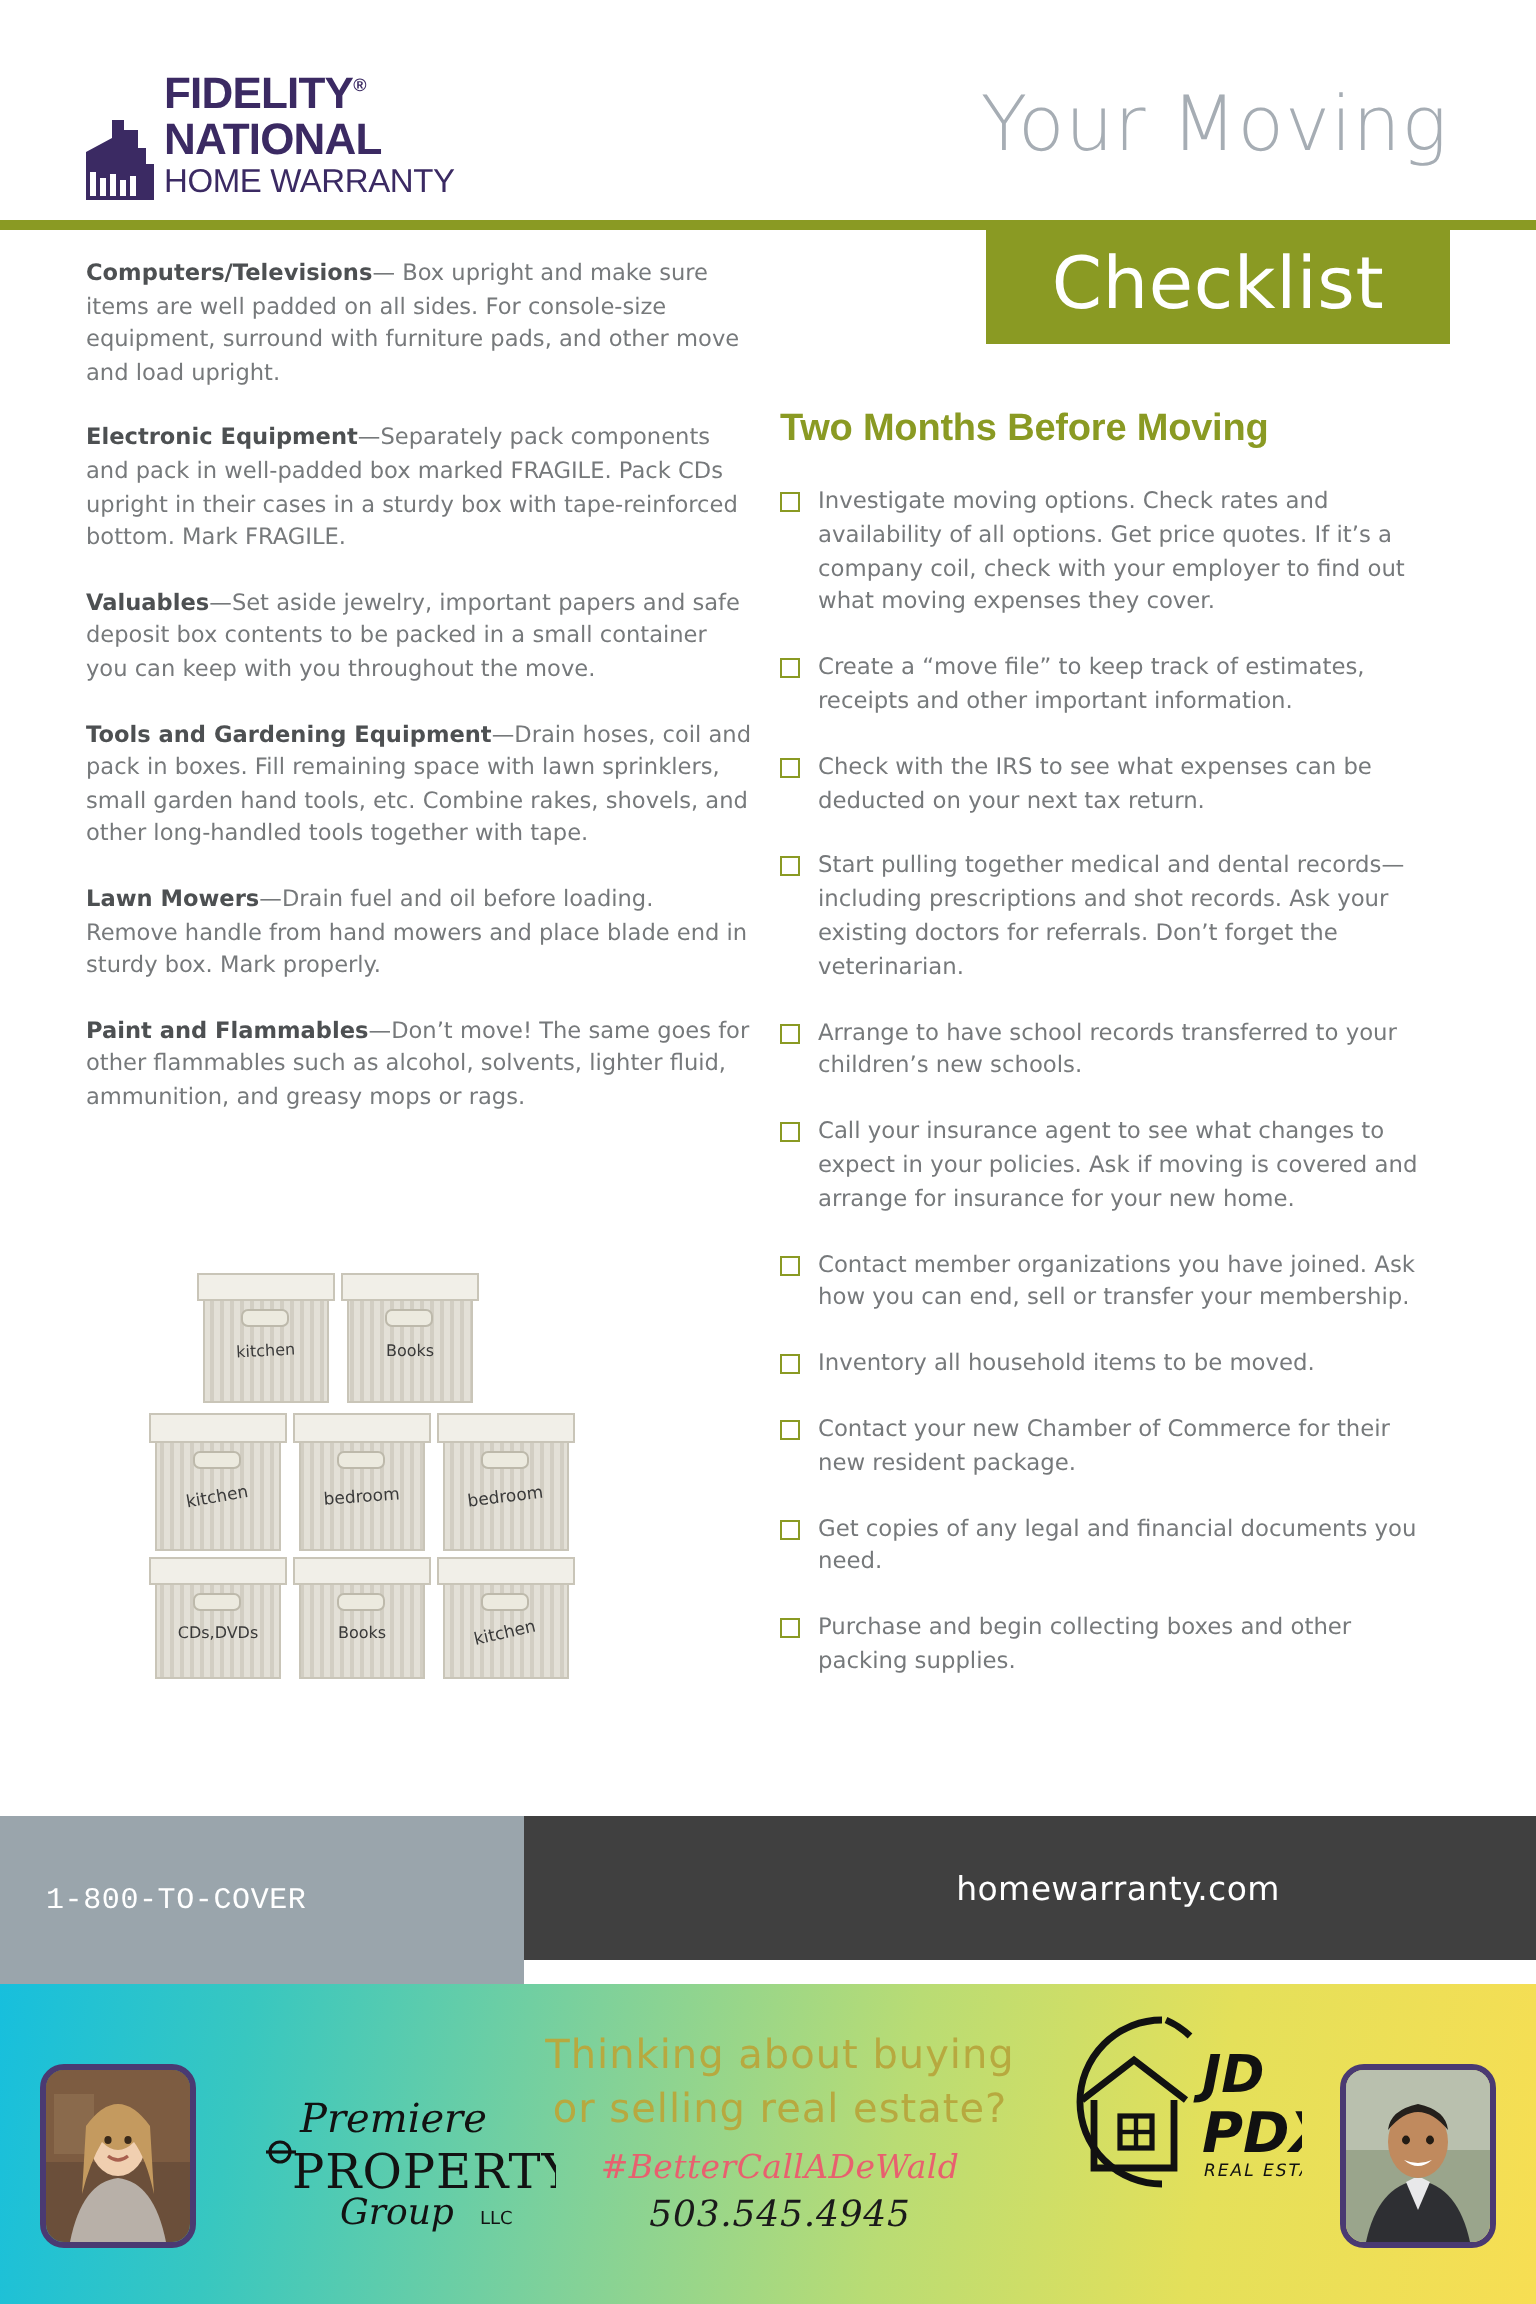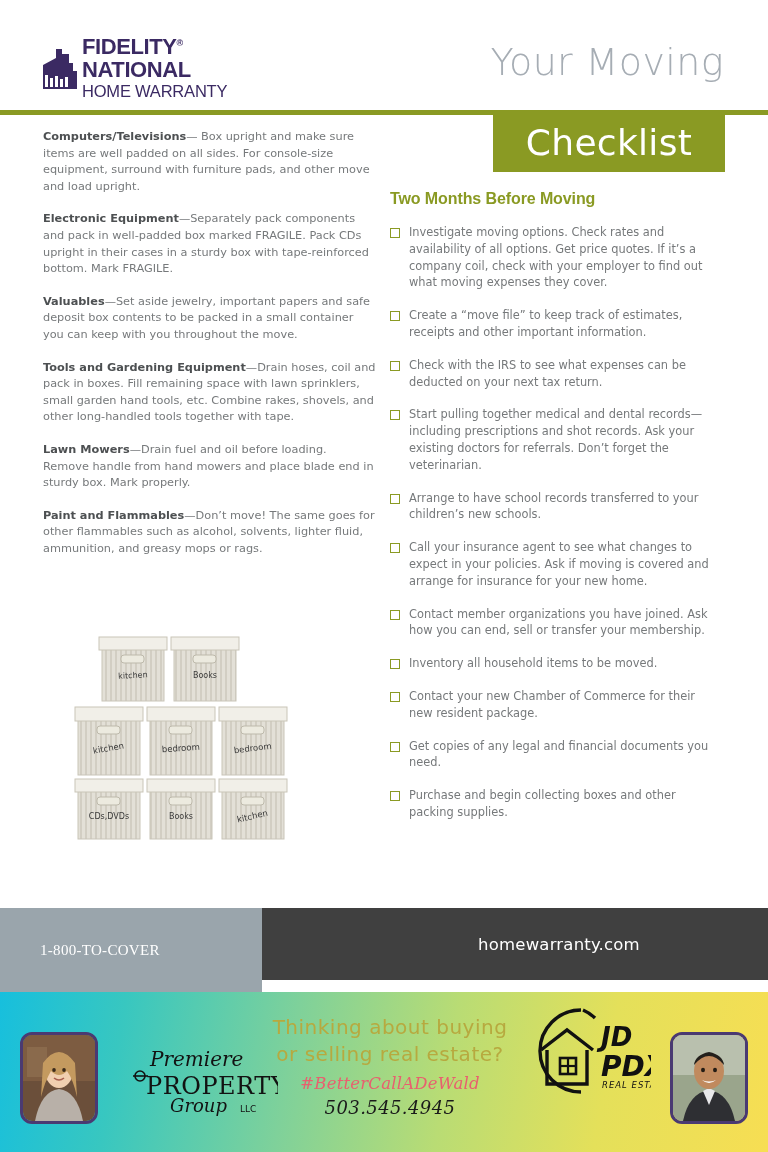--- a/index.html
+++ b/index.html
@@ -25,21 +25,21 @@
   .header {
     position: relative;
     height: 112px;
     background: #fff;
   }
   .logo-block {
     position: absolute;
     left: 43px;
     top: 36px;
     display: flex;
-    align-items: center;
+    align-items: flex-end;
   }
   .logo-mark {
     width: 34px;
     height: 40px;
     margin-right: 5px;
     margin-top: 2px;
   }
   .logo-text {
     line-height: 1;
   }
@@ -138,26 +138,27 @@
     color: #76797b;
     margin-bottom: 16px;
     font-family: "DejaVu Sans", sans-serif;
   }
   .para b {
     color: #4d5052;
     font-weight: bold;
   }
 
   .section-head {
-    font-size: 16px;
+    font-size: 19px;
     font-weight: bold;
     color: #8a9a23;
     margin-bottom: 16px;
     font-family: "Liberation Sans", sans-serif;
     letter-spacing: -0.1px;
+    margin-top: 14px;
   }
 
   .check-item {
     display: flex;
     align-items: flex-start;
     margin-bottom: 16px;
   }
   .check-box {
     flex: 0 0 auto;
     width: 8px;
@@ -197,23 +198,23 @@
     top: 0;
     width: 262px;
     height: 84px;
     background: #9aa5ac;
     display: flex;
     align-items: center;
   }
   .bar-gray span {
     color: #ffffff;
     font-size: 15px;
-    margin-left: 40px;
+    margin-left: 23px;
     letter-spacing: 0.3px;
-    font-family: Liberation Serif, serif;
+    font-family: Liberation Mono, monospace;
   }
   .bar-purple {
     position: absolute;
     left: 262px;
     top: 0;
     width: 506px;
     height: 72px;
     background: #404040;
     display: flex;
     align-items: center;

